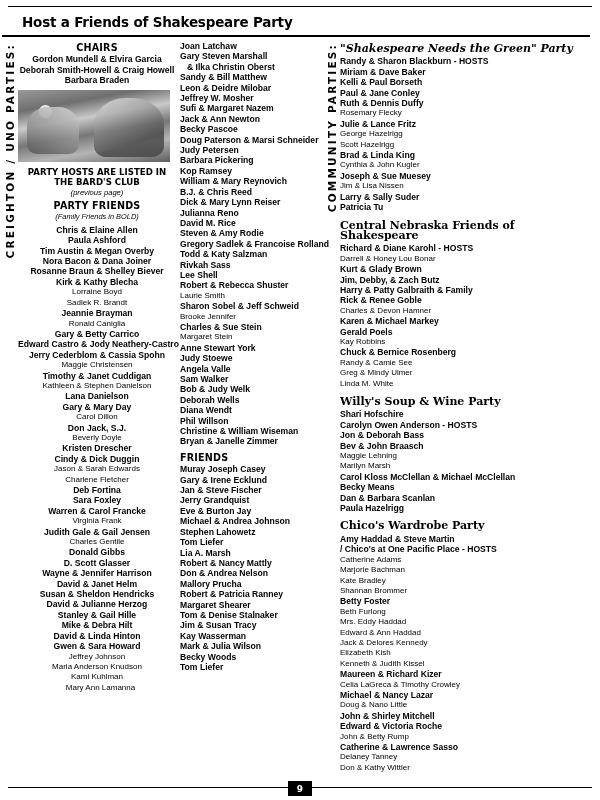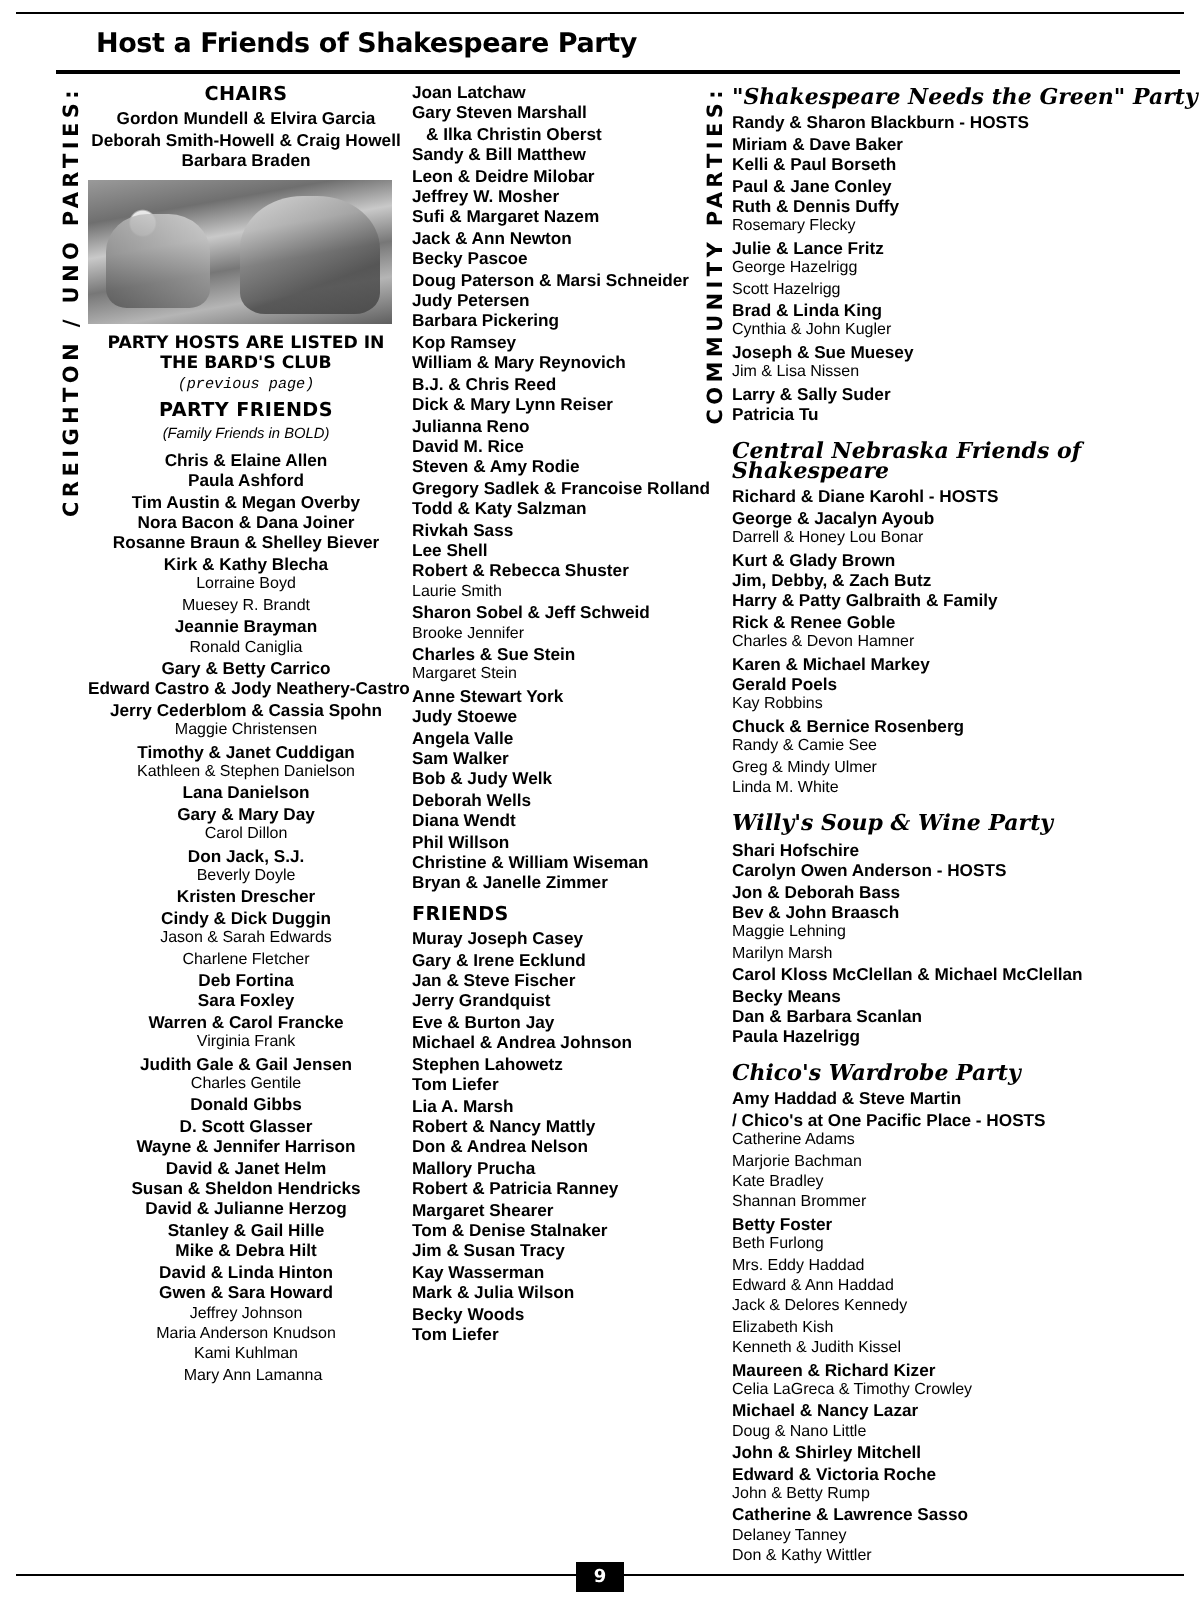--- a/index.html
+++ b/index.html
@@ -13,21 +13,21 @@
     font-family: "Liberation Sans", sans-serif;
     color: #000;
     position: relative;
     overflow: hidden;
   }
   .page {
     position: relative;
     width: 600px;
     height: 800px;
     box-sizing: border-box;
-    padding: 8px 10px 0 28px;
+    padding: 8px 10px 0 2px;
   }
   .page-border-top {
     position: absolute;
     left: 8px; right: 8px; top: 6px;
     border-top: 1px solid #000;
   }
   .page-border-bottom {
     position: absolute;
     left: 8px; right: 8px; bottom: 12px;
     border-top: 1px solid #000;
@@ -85,30 +85,28 @@
   }
   .party-head {
     font-family: "DejaVu Serif", serif;
     font-style: italic;
     font-weight: bold;
     font-size: 11px;
     margin: 3px 0 2px 0;
   }
   .party-head-2 {
     font-family: "DejaVu Serif", serif;
-    font-style: italic;
     font-weight: bold;
     font-size: 11px;
     margin: 8px 0 2px 0;
   }
   .note {
     font-size: 7.6px;
     font-style: italic;
     margin: 0 0 3px 0;
-    font-family: Liberation Mono, monospace;
   }
   .bards {
     font-family: "DejaVu Sans", sans-serif;
     font-weight: bold;
     font-size: 8.6px;
     line-height: 10.5px;
     margin: 4px 0 0 0;
   }
   .fam-note {
     font-size: 7.4px;
@@ -198,21 +196,21 @@
       <div class="fam-note">(Family Friends in BOLD)</div>
 
       <div>
         <span class="nm b">Chris &amp; Elaine Allen</span>
         <span class="nm b">Paula Ashford</span>
         <span class="nm b">Tim Austin &amp; Megan Overby</span>
         <span class="nm b">Nora Bacon &amp; Dana Joiner</span>
         <span class="nm b">Rosanne Braun &amp; Shelley Biever</span>
         <span class="nm b">Kirk &amp; Kathy Blecha</span>
         <span class="nm sm">Lorraine Boyd</span>
-        <span class="nm sm">Muesey R. Brandt</span>
+        <span class="nm sm">Sadlek R. Brandt</span>
         <span class="nm b">Jeannie Brayman</span>
         <span class="nm sm">Ronald Caniglia</span>
         <span class="nm b">Gary &amp; Betty Carrico</span>
         <span class="nm b">Edward Castro &amp; Jody Neathery-Castro</span>
         <span class="nm b">Jerry Cederblom &amp; Cassia Spohn</span>
         <span class="nm sm">Maggie Christensen</span>
         <span class="nm b">Timothy &amp; Janet Cuddigan</span>
         <span class="nm sm">Kathleen &amp; Stephen Danielson</span>
         <span class="nm b">Lana Danielson</span>
         <span class="nm b">Gary &amp; Mary Day</span>
@@ -337,21 +335,20 @@
         <span class="nm sm">Cynthia &amp; John Kugler</span>
         <span class="nm b">Joseph &amp; Sue Muesey</span>
         <span class="nm sm">Jim &amp; Lisa Nissen</span>
         <span class="nm b">Larry &amp; Sally Suder</span>
         <span class="nm b">Patricia Tu</span>
       </div>
 
       <div>
         <div class="party-head-2">Central Nebraska Friends of Shakespeare</div>
         <span class="nm b">Richard &amp; Diane Karohl - HOSTS</span>
-        <span class="nm b">George &amp; Jacalyn Ayoub</span>
         <span class="nm sm">Darrell &amp; Honey Lou Bonar</span>
         <span class="nm b">Kurt &amp; Glady Brown</span>
         <span class="nm b">Jim, Debby, &amp; Zach Butz</span>
         <span class="nm b">Harry &amp; Patty Galbraith &amp; Family</span>
         <span class="nm b">Rick &amp; Renee Goble</span>
         <span class="nm sm">Charles &amp; Devon Hamner</span>
         <span class="nm b">Karen &amp; Michael Markey</span>
         <span class="nm b">Gerald Poels</span>
         <span class="nm sm">Kay Robbins</span>
         <span class="nm b">Chuck &amp; Bernice Rosenberg</span>

